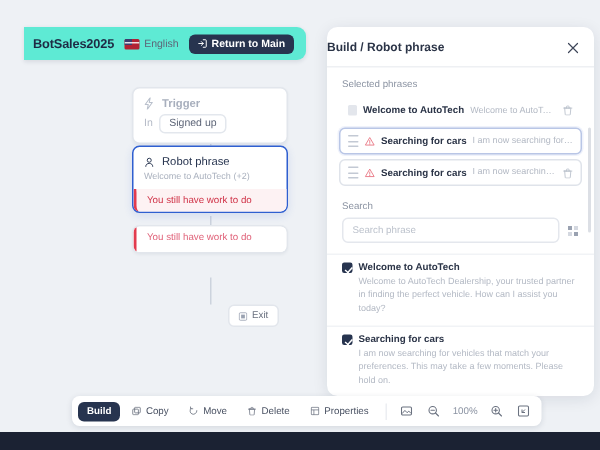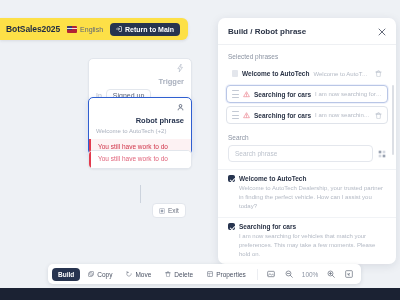--- a/index.html
+++ b/index.html
@@ -6,24 +6,24 @@
   html, body {
     width: 400px; height: 300px;
     font-family: "Liberation Sans", sans-serif;
     background: #eef1f5;
     overflow: hidden;
   }
   #app { position: relative; width: 400px; height: 300px; background: #eef1f5; }
 
   
   .topbar {
-    position: absolute; left: 0; top: 18px;
+    position: absolute; left: 16px; top: 18px;
     height: 22px;
     display: flex; align-items: center; gap: 7px;
-    background: #fde047;
+    background: #5eead4;
     border-radius: 0 6px 6px 0;
     padding: 0 8px 0 6px;
     box-shadow: 0 1px 3px rgba(20,30,60,.10);
   }
   .brand { font-size: 8.5px; font-weight: 700; color: #1e2a44; letter-spacing: -.1px; }
   .lang { display: flex; align-items: center; gap: 3px; }
   .flag {
     width: 10px; height: 7px; border-radius: 1px; position: relative; overflow: hidden;
     background: #b22234;
   }
@@ -49,39 +49,38 @@
   .node {
     position: absolute;
     background: #fff;
     border: 1px solid #e2e6ec;
     border-radius: 5px;
     box-shadow: 0 1px 2px rgba(20,30,60,.05);
   }
   .node-head {
     display: flex; align-items: flex-end; gap: 5px;
     padding: 5px 7px 3px 7px;
-    flex-direction: column;
   }
   .node-title { font-size: 7.5px; color: #9aa2b1; font-weight: 600; }
 
   #trigger-node { left: 88px; top: 14px; width: 104px; }
   #trigger-node .node-title { color: #a8afbd; }
   .trigger-row { display:flex; align-items:center; gap:4px; padding: 0 7px 6px 7px; }
   .trigger-in { font-size: 7px; color: #b5bbc7; }
   .trigger-pill {
     border: 1px solid #e3e7ed; border-radius: 4px;
     padding: 2px 6px; font-size: 7px; color: #5d6577; background:#fff;
   }
 
   #robot-node {
     left: 88px; top: 53px; width: 104px;
     border: 1.4px solid #2f5fd0;
     box-shadow: 0 2px 6px rgba(47,95,208,.14);
   }
-  #robot-node .node-title { color: #27344f; font-weight: 700; }
+  #robot-node .node-title { color: #27344f; font-weight: 400; }
   .node-sub { font-size: 6px; color: #aab1be; padding: 0 7px 5px 7px; }
   .alert-bar {
     display:flex; align-items:center;
     border-left: 2px solid #e23b4e;
     background: #fdf2f3;
     margin: 0 0 0 0;
     padding: 4px 7px;
     font-size: 6.5px; color: #d03348;
     border-radius: 0 0 4px 4px;
   }
@@ -110,21 +109,21 @@
   
   .panel {
     position: absolute; left: 218px; top: 18px; width: 178px; height: 246px;
     background: #fff; border-radius: 7px;
     box-shadow: 0 2px 10px rgba(20,30,60,.10);
     overflow: hidden;
     display: flex; flex-direction: column;
   }
   .panel-head {
     display:flex; align-items:center; justify-content:space-between;
-    padding: 9px 10px 8px 10px;
+    padding: 9px 10px 8px 0;
     border-bottom: 1px solid #eef0f3;
   }
   .panel-title { font-size: 8px; color: #2b3447; font-weight: 600; }
   .close-x { cursor:pointer; line-height:0; }
 
   .panel-body { flex:1; overflow:hidden; position:relative; }
   .section-label {
     font-size: 6.5px; color: #8b93a2; padding: 8px 10px 5px 10px;
   }
 

